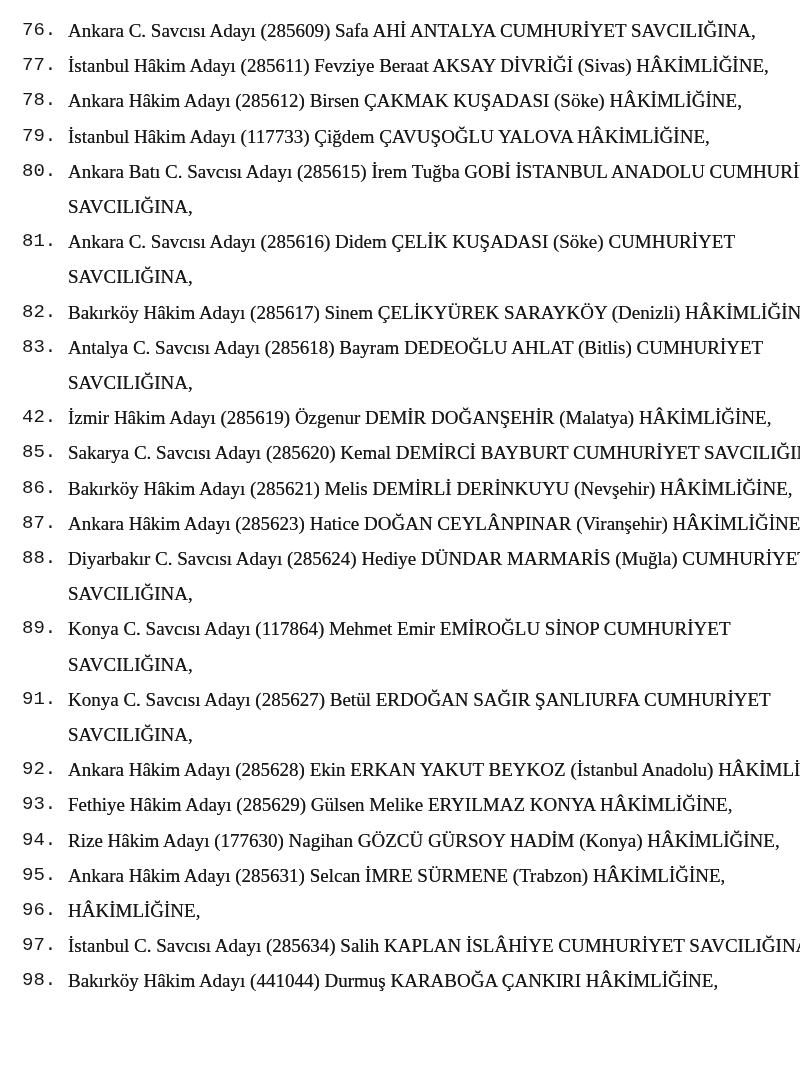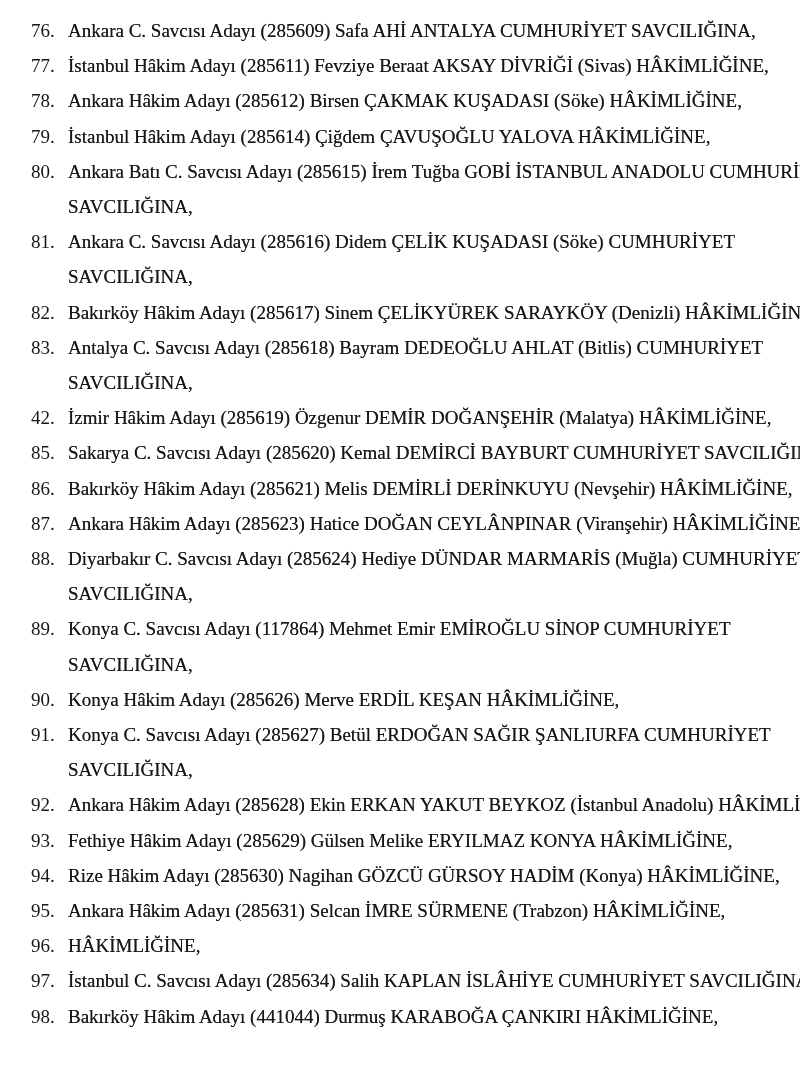--- a/index.html
+++ b/index.html
@@ -22,23 +22,24 @@
     margin: 0;
     padding: 13px 0 0 0;
   }
   .entry {
     position: relative;
     padding-left: 68px;
     white-space: nowrap;
   }
   .entry .num {
     position: absolute;
-    left: 31px;
+    left: 22px;
     top: 0;
     line-height: 35.2px;
+    font-family: Liberation Mono, monospace;
   }
   .entry .line {
     display: block;
     line-height: 35.2px;
     
     text-shadow: 0 0 0.6px rgba(20,20,20,0.75);
   }
 </style>
 </head>
 <body>
@@ -55,21 +56,21 @@
     <span class="content"><span class="line">İstanbul Hâkim Adayı (285611) Fevziye Beraat AKSAY DİVRİĞİ (Sivas) HÂKİMLİĞİNE,</span></span>
   </li>
 
   <li class="entry">
     <span class="num">78.</span>
     <span class="content"><span class="line">Ankara Hâkim Adayı (285612) Birsen ÇAKMAK KUŞADASI (Söke) HÂKİMLİĞİNE,</span></span>
   </li>
 
   <li class="entry">
     <span class="num">79.</span>
-    <span class="content"><span class="line">İstanbul Hâkim Adayı (285614) Çiğdem ÇAVUŞOĞLU YALOVA HÂKİMLİĞİNE,</span></span>
+    <span class="content"><span class="line">İstanbul Hâkim Adayı (117733) Çiğdem ÇAVUŞOĞLU YALOVA HÂKİMLİĞİNE,</span></span>
   </li>
 
   <li class="entry">
     <span class="num">80.</span>
     <span class="content"><span class="line">Ankara Batı C. Savcısı Adayı (285615) İrem Tuğba GOBİ İSTANBUL ANADOLU CUMHURİYET</span><span class="line">SAVCILIĞINA,</span></span>
   </li>
 
   <li class="entry">
     <span class="num">81.</span>
     <span class="content"><span class="line">Ankara C. Savcısı Adayı (285616) Didem ÇELİK KUŞADASI (Söke) CUMHURİYET</span><span class="line">SAVCILIĞINA,</span></span>
@@ -108,43 +109,39 @@
   <li class="entry">
     <span class="num">88.</span>
     <span class="content"><span class="line">Diyarbakır C. Savcısı Adayı (285624) Hediye DÜNDAR MARMARİS (Muğla) CUMHURİYET</span><span class="line">SAVCILIĞINA,</span></span>
   </li>
 
   <li class="entry">
     <span class="num">89.</span>
     <span class="content"><span class="line">Konya C. Savcısı Adayı (117864) Mehmet Emir EMİROĞLU SİNOP CUMHURİYET</span><span class="line">SAVCILIĞINA,</span></span>
   </li>
 
-  <li class="entry">
-    <span class="num">90.</span>
-    <span class="content"><span class="line">Konya Hâkim Adayı (285626) Merve ERDİL KEŞAN HÂKİMLİĞİNE,</span></span>
-  </li>
 
   <li class="entry">
     <span class="num">91.</span>
     <span class="content"><span class="line">Konya C. Savcısı Adayı (285627) Betül ERDOĞAN SAĞIR ŞANLIURFA CUMHURİYET</span><span class="line">SAVCILIĞINA,</span></span>
   </li>
 
   <li class="entry">
     <span class="num">92.</span>
     <span class="content"><span class="line">Ankara Hâkim Adayı (285628) Ekin ERKAN YAKUT BEYKOZ (İstanbul Anadolu) HÂKİMLİĞİNE,</span></span>
   </li>
 
   <li class="entry">
     <span class="num">93.</span>
     <span class="content"><span class="line">Fethiye Hâkim Adayı (285629) Gülsen Melike ERYILMAZ KONYA HÂKİMLİĞİNE,</span></span>
   </li>
 
   <li class="entry">
     <span class="num">94.</span>
-    <span class="content"><span class="line">Rize Hâkim Adayı (285630) Nagihan GÖZCÜ GÜRSOY HADİM (Konya) HÂKİMLİĞİNE,</span></span>
+    <span class="content"><span class="line">Rize Hâkim Adayı (177630) Nagihan GÖZCÜ GÜRSOY HADİM (Konya) HÂKİMLİĞİNE,</span></span>
   </li>
 
   <li class="entry">
     <span class="num">95.</span>
     <span class="content"><span class="line">Ankara Hâkim Adayı (285631) Selcan İMRE SÜRMENE (Trabzon) HÂKİMLİĞİNE,</span></span>
   </li>
 
   <li class="entry">
     <span class="num">96.</span>
     <span class="content"><span class="line">HÂKİMLİĞİNE,</span></span>

